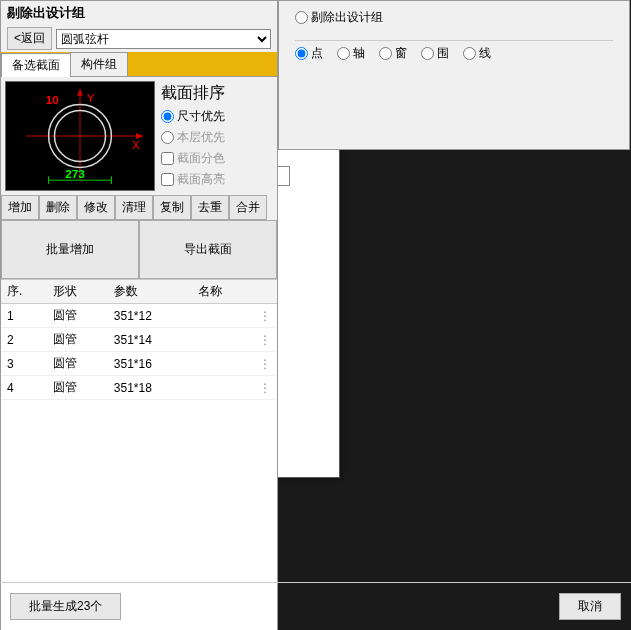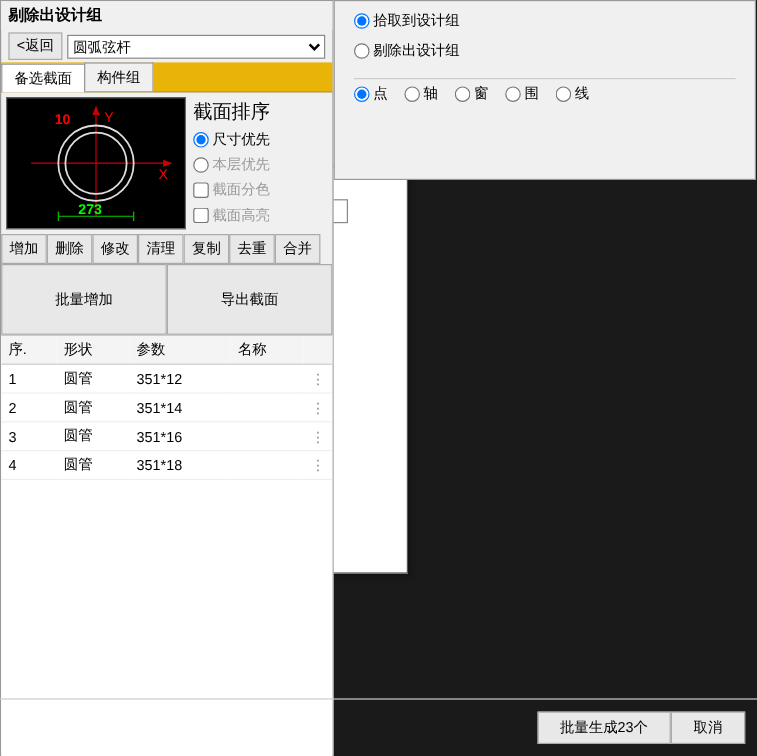--- a/index.html
+++ b/index.html
@@ -37,21 +37,21 @@
 .radio-inline { display: flex; gap: 14px; padding: 4px 0 0 0; border-top: 1px solid #ccc; margin-top: 6px; }
 
 #batch-panel { left: 288px; top: 150px; width: 340px; height: 478px; background: #fff; border: 1px solid #555; box-shadow: 2px 2px 6px rgba(0,0,0,.3); }
 .dlg-header { display: flex; justify-content: space-between; align-items: center; padding: 4px 8px; border-bottom: 1px solid #ddd; }
 .dlg-body { padding: 10px 12px; display: flex; flex-direction: column; gap: 10px; border-top: 1px solid #ccc; margin: 0 4px; }
 .form-row { display: flex; align-items: center; gap: 6px; }
 .form-row .lbl { width: 120px; }
 .form-row select, .form-row input { flex: 0 0 60px; width: 60px; }
 .form-row .wide { flex: 1; width: auto; }
 .tilde { padding: 0 4px; }
-.dlg-footer { position: absolute; bottom: 0; left: 0; right: 0; display: flex; justify-content: flex-end; padding: 10px; border-top: 1px solid #ccc; }
+.dlg-footer { position: absolute; bottom: 0; left: 0; right: 0; display: flex; justify-content: space-between; padding: 10px; border-top: 1px solid #ccc; }
 .dlg-footer button { padding: 4px 18px; }
 .pin-icon, .close-icon { cursor: pointer; font-size: 13px; }
 input[type=radio], input[type=checkbox] { margin: 0; }
 .disabled { color: #999; }
 </style>
 </head>
 <body>
 
 <div id="left-panel" class="panel">
   <div class="panel-title">剔除出设计组</div>
@@ -157,24 +157,20 @@
             <td class="row-handle">⋮</td>
           </tr>
         </tbody>
     </table>
   </div>
 </div>
 
 <div id="layout-panel" class="panel">
   <div class="layout-body">
     <label class="radio-row">
-        <input type="radio" name="lay" checked="" style="">
-        <span>拾取到设计组</span>
-      </label>
-    <label class="radio-row">
         <input type="radio" name="lay" style="">
         <span>剔除出设计组</span>
       </label>
     <div class="radio-inline" id="modes">
         <label class="radio-row">
           <input type="radio" name="mode" checked="" style="">
           <span>点</span>
         </label>
         <label class="radio-row">
           <input type="radio" name="mode" style="">

